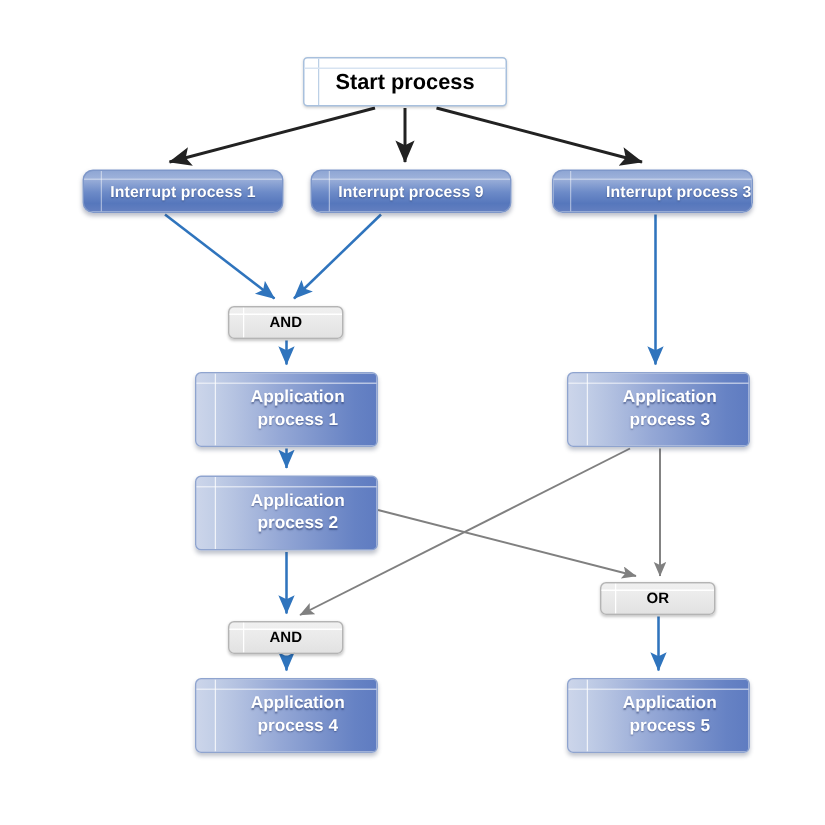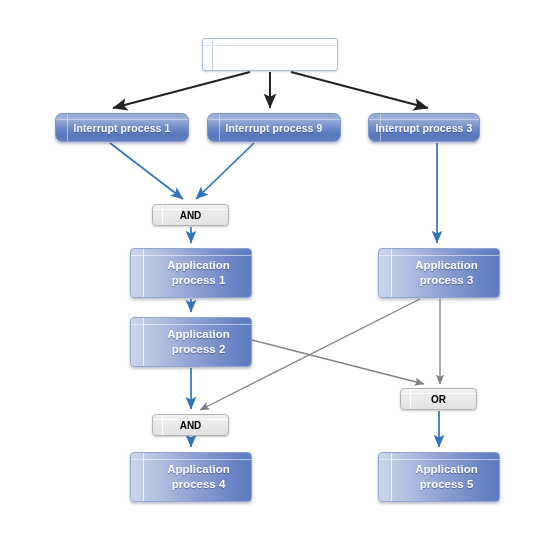--- a/index.html
+++ b/index.html
@@ -178,32 +178,33 @@
         <path d="M 440,299 L 440,384" fill="none" stroke="#808080" stroke-width="1.3" marker-end="url(#ah-gray)"></path>
         <path d="M 191,437 L 191,447" fill="none" stroke="#2f74bd" stroke-width="1.7" marker-end="url(#ah-blue)"></path>
         <path d="M 439,411 L 439,447" fill="none" stroke="#2f74bd" stroke-width="1.7" marker-end="url(#ah-blue)"></path>
       </g>
   </svg>
 
   <div id="node-layer">
       <div class="node node-start" style="left: 202px; top: 38px; width: 136px; height: 33px;">
         <span class="tab"></span>
         <span class="topline"></span>
+        <span class="label">Start process</span>
       </div>
       <div class="node node-interrupt" style="left: 38px; top: 113px; width: 134px; height: 29px; margin-left: 17px;">
         <span class="tab"></span>
         <span class="topline"></span>
         <span class="label">Interrupt process 1</span>
       </div>
       <div class="node node-interrupt" style="left: 207px; top: 113px; width: 134px; height: 29px;">
         <span class="tab"></span>
         <span class="topline"></span>
         <span class="label">Interrupt process 9</span>
       </div>
-      <div class="node node-interrupt" style="left: 368px; top: 113px; width: 112px; height: 29px;">
+      <div class="node node-interrupt" style="left: 368px; top: 113px; width: 134px; height: 29px; justify-content: flex-end;">
         <span class="tab"></span>
         <span class="topline"></span>
         <span class="label">Interrupt process 3</span>
       </div>
       <div class="node node-gate" style="left: 152px; top: 204px; width: 77px; height: 22px;">
         <span class="tab"></span>
         <span class="topline"></span>
         <span class="label">AND</span>
       </div>
       <div class="node node-app" style="left: 130px; top: 248px; width: 122px; height: 50px;">

